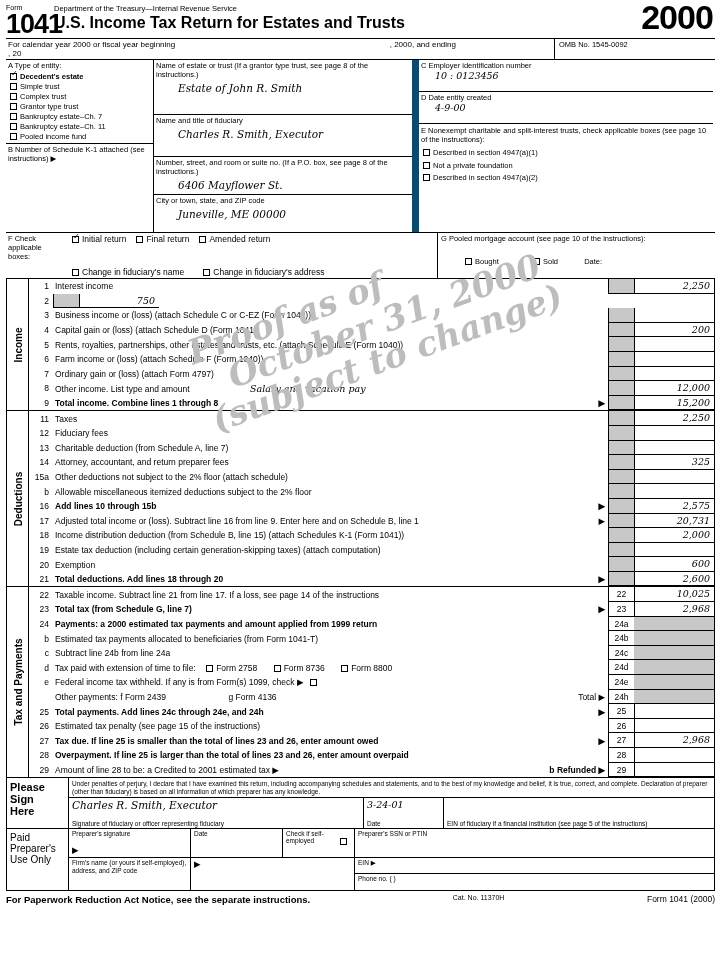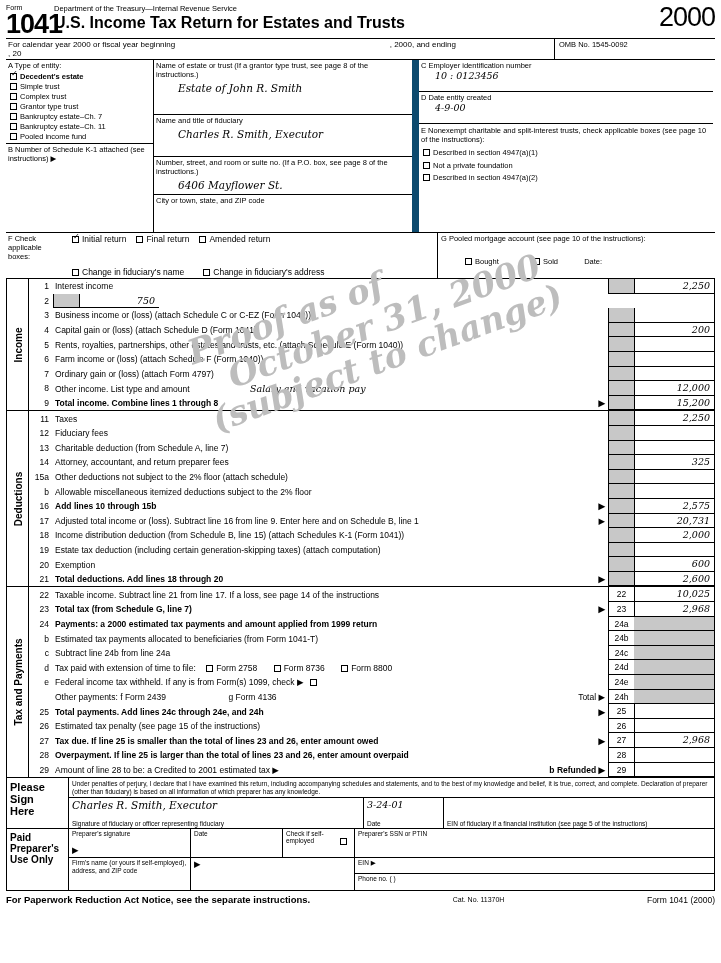--- a/index.html
+++ b/index.html
@@ -16,21 +16,21 @@
   .page { position:relative; width:721px; height:963px; padding:4px 6px 0 6px; }
 
   
   .hdr { display:flex; align-items:flex-start; border-bottom:1px solid #000; padding-bottom:1px; }
   .hdr-form { width:46px; }
   .hdr-form .lbl { font-size:7px; }
   .hdr-form .num { font-size:27px; font-weight:bold; line-height:26px; letter-spacing:-1px; }
   .hdr-mid { flex:1; padding-left:2px; }
   .hdr-mid .dept { font-size:7.5px; }
   .hdr-mid .title { font-size:16px; font-weight:bold; line-height:19px; }
-  .hdr-year { width:76px; text-align:right; font-size:27px; font-weight:normal; letter-spacing:-1px; line-height:26px; }
+  .hdr-year { width:76px; text-align:center; font-size:34px; font-weight:bold; letter-spacing:-1px; line-height:26px; }
 
   .calrow { display:flex; border-bottom:1px solid #000; font-size:8px; }
   .calrow .cal { flex:1; padding:1px 2px; border-right:1px solid #000; }
   .calrow .omb { width:160px; padding:1px 4px; font-size:7.5px; }
 
   
   .topblock { display:flex; border-bottom:1px solid #000; }
   .colA { width:148px; border-right:1px solid #000; }
   .colB { width:265px; border-right:7px solid #0c4a6e; }
   .colC { width:294px; }
@@ -82,23 +82,23 @@
   
   .sigwrap { border:1px solid #000; border-top:0; display:flex; }
   .sigleft { width:62px; border-right:1px solid #000; font-weight:bold; font-size:11px; padding:3px 3px; line-height:12px; }
   .sigright { flex:1; }
   .perjury { font-size:6.5px; padding:2px 3px; border-bottom:0; line-height:7.5px; }
   .sigrow { display:flex; border-top:1px solid #000; }
   .sigcell { border-right:1px solid #000; padding:1px 3px; position:relative; }
   .sigcap { font-size:6.5px; }
 
   .paidwrap { border:1px solid #000; border-top:0; display:flex; }
-  .paidleft { width:62px; border-right:1px solid #000; font-weight:bold; font-size:10px; padding:3px 3px; line-height:11px; }
-
-  .footer { display:flex; justify-content:space-between; align-items:center; padding-top:3px; font-size:8.5px; }
+  .paidleft { width:62px; border-right:1px solid #000; font-weight:normal; font-size:10px; padding:3px 3px; line-height:11px; }
+
+  .footer { display:flex; justify-content:space-between; align-items:flex-start; padding-top:3px; font-size:8.5px; }
   .footer .cat { font-size:7px; }
   .footer .fnum { font-size:8.5px; }
 
   
   .watermark {
     position:absolute; left:190px; top:270px;
     transform:rotate(-20deg);
     font-family:"DejaVu Serif", serif;
     font-style:italic; font-weight:bold;
     font-size:34px; color:#bdbdbd;
@@ -181,20 +181,21 @@
       <div class="fieldbox sub" style="height:42px;">
         <div class="cap">Name and title of fiduciary</div>
         <div class="val hand">Charles R. Smith, Executor</div>
       </div>
       <div class="fieldbox sub" style="height:38px;">
         <div class="cap">Number, street, and room or suite no. (If a P.O. box, see page 8 of the instructions.)</div>
         <div class="val hand">6406 Mayflower St.</div>
       </div>
       <div class="fieldbox" style="height:37px;">
         <div class="cap">City or town, state, and ZIP code</div>
+        <div class="val hand">Juneville, ME 00000</div>
       </div>
     </div>
 
     <div class="colC">
       <div class="fieldbox sub" style="height:32px;">
         <div class="cap">C   Employer identification number</div>
         <div class="handsm" style="padding-left:14px;">10 : 0123456</div>
       </div>
       <div class="fieldbox sub" style="height:32px;">
         <div class="cap">D   Date entity created</div>

